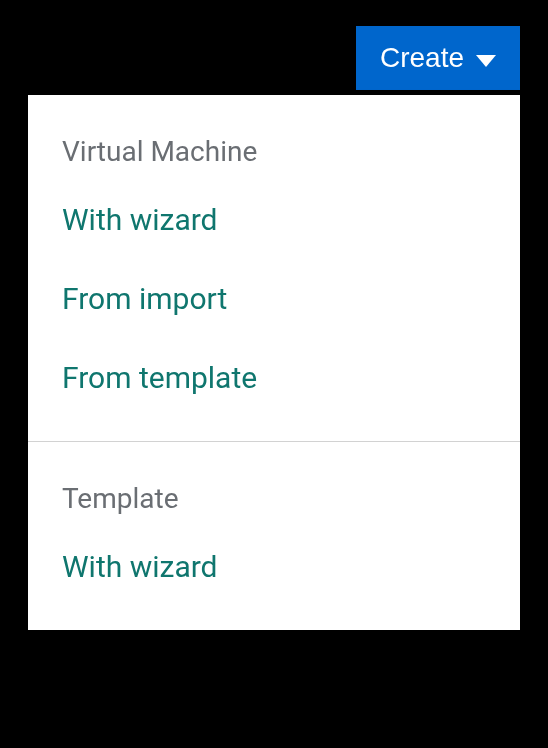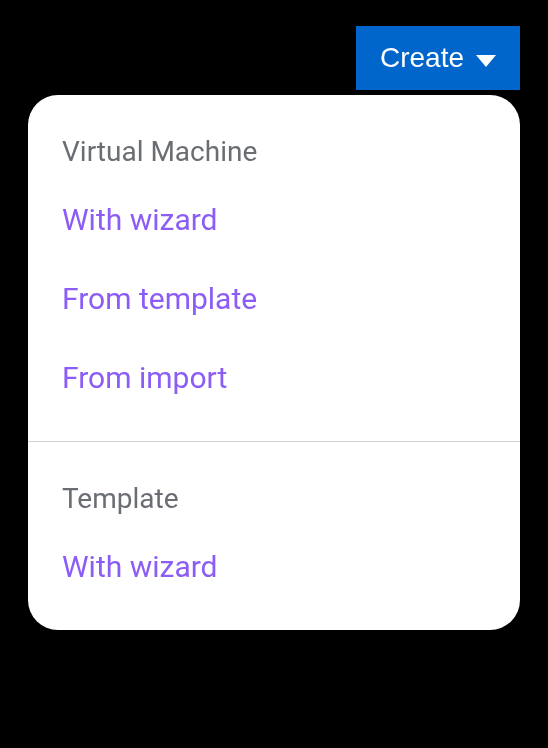--- a/index.html
+++ b/index.html
@@ -32,33 +32,32 @@
     .create-button .caret {
       display: inline-block;
     }
     .dropdown-menu {
       position: absolute;
       top: 95px;
       left: 28px;
       right: 28px;
       background: #fff;
       box-shadow: 0 2px 8px rgba(0,0,0,0.2);
-      border-radius: 30px;
     }
     .menu-section {
       padding: 24px 0;
     }
     .section-header {
       color: #6a6e73;
       font-size: 28px;
       font-weight: 400;
       padding: 16px 34px 12px 34px;
     }
     .menu-item {
-      color: #8b5cf6;
+      color: #0f766e;
       font-size: 30px;
       font-weight: 400;
       padding: 22px 34px;
       cursor: pointer;
       display: block;
     }
     .divider {
       height: 1px;
       background: #d2d2d2;
       margin: 0;
@@ -73,21 +72,21 @@
     <svg width="20" height="12" viewBox="0 0 20 12" fill="none">
       <path d="M0 0 L10 12 L20 0 Z" fill="#fff"></path>
     </svg>
   </span>
 </button>
 
 <div class="dropdown-menu">
   <div class="menu-section">
     <div class="section-header">Virtual Machine</div>
     <div class="menu-item">With wizard</div>
+    <div class="menu-item">From import</div>
     <div class="menu-item">From template</div>
-    <div class="menu-item">From import</div>
   </div>
   <div class="divider"></div>
   <div class="menu-section">
     <div class="section-header">Template</div>
     <div class="menu-item">With wizard</div>
   </div>
 </div>
 
 </body></html>

